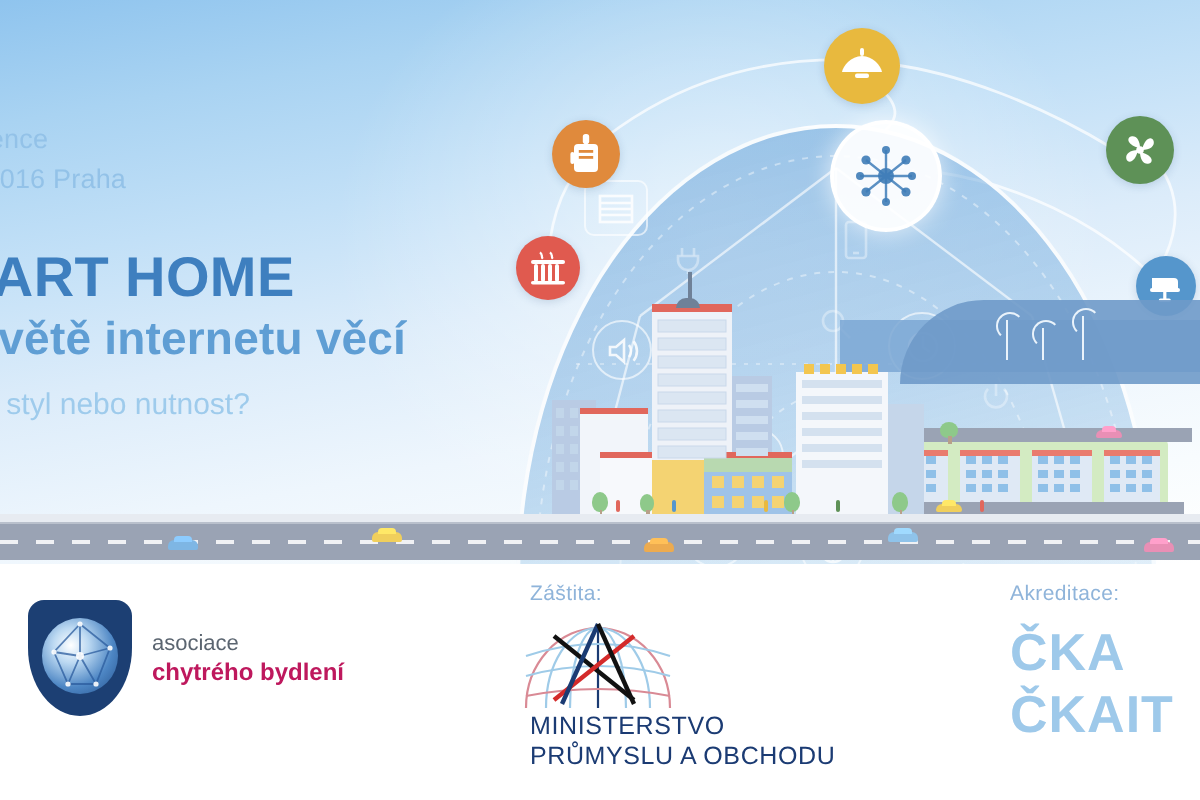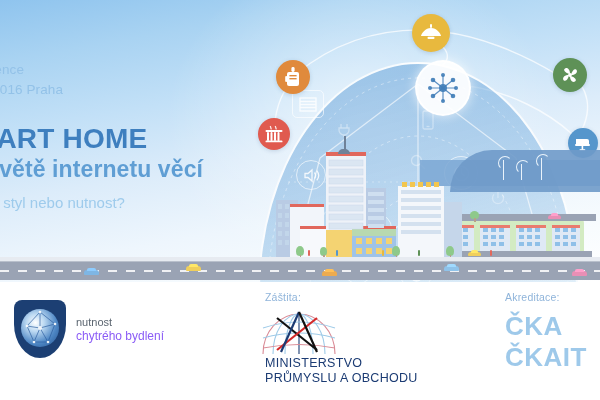--- a/index.html
+++ b/index.html
@@ -81,21 +81,21 @@
   .fcol{position:absolute;top:0;}
   .flabel{font-size:10.5px;color:#8fb4da;font-weight:400;letter-spacing:.2px;}
 
   
   .shield{position:relative;width:52px;height:58px;}
   .shield-bg{position:absolute;inset:0;background:#1c3f73;
     border-radius:8px 8px 26px 26px / 8px 8px 34px 34px;}
   .shield-orb{position:absolute;left:7px;top:9px;width:38px;height:38px;border-radius:50%;
     background:radial-gradient(circle at 38% 36%,#ffffff 0%,#bcd9f2 26%,#4d86c4 62%,#24508c 100%);}
   .acb-t1{font-size:11px;color:#5b6570;line-height:14px;}
-  .acb-t2{font-size:12px;color:#8b5cf6;font-weight:400;line-height:15px;}
+  .acb-t2{font-size:12px;color:#be185d;font-weight:700;line-height:15px;}
 
   
   .mdome{position:relative;width:74px;height:44px;}
   .mtext1,.mtext2{font-size:12.5px;letter-spacing:.3px;color:#1b3b73;line-height:15px;}
 
   
   .cka{font-size:26px;font-weight:700;color:#9ec9ea;line-height:27px;letter-spacing:.5px;}
 </style>
 </head>
 <body>
@@ -506,21 +506,21 @@
               <circle cx="26" cy="28" r="2"></circle>
                 <circle cx="26" cy="12" r="1.3"></circle>
               <circle cx="13" cy="26" r="1.3"></circle>
                 <circle cx="41" cy="24" r="1.3"></circle>
               <circle cx="20" cy="42" r="1.3"></circle>
                 <circle cx="34" cy="42" r="1.3"></circle>
             </g>
           </svg>
         </div>
         <div style="margin-left:10px;">
-          <div class="acb-t1">nutnost</div>
+          <div class="acb-t1">asociace</div>
           <div class="acb-t2">chytrého bydlení</div>
         </div>
       </div>
     </div>
 
     <div class="fcol" style="left:505px;top:9px;">
       <div class="flabel">Akreditace:</div>
       <div class="cka" style="margin-top:10px;">ČKA</div>
       <div class="cka" style="margin-top:4px;">ČKAIT</div>
     </div>

